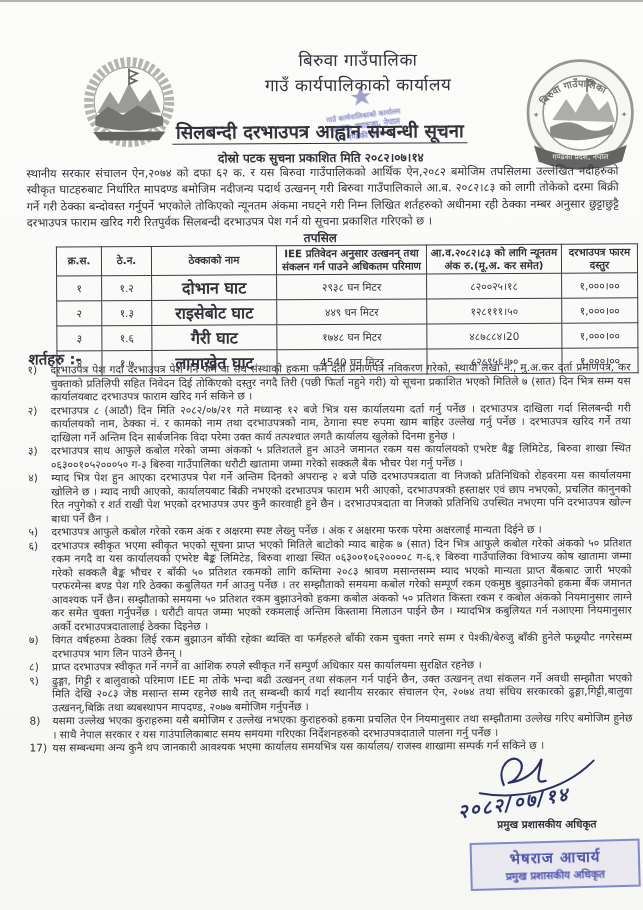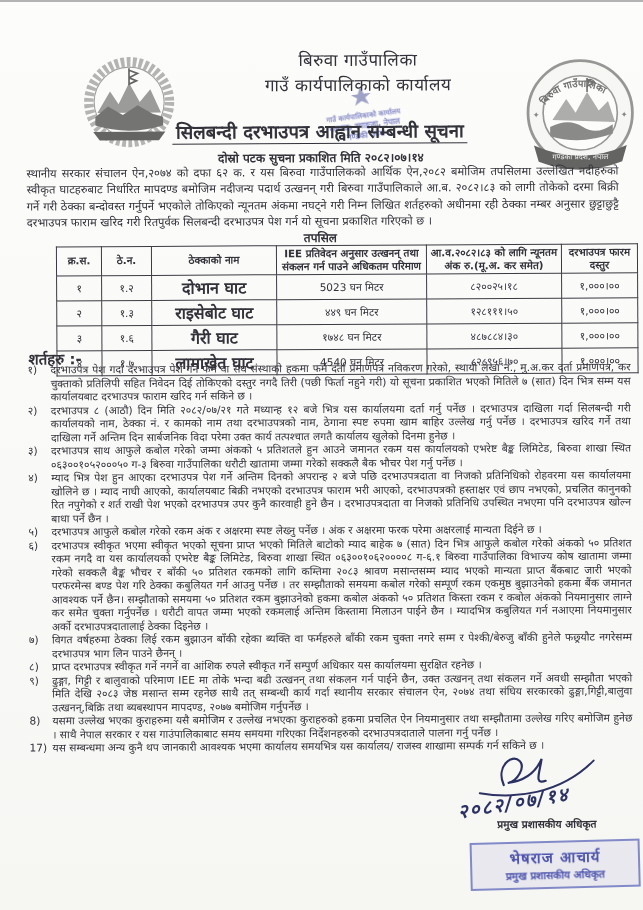--- a/index.html
+++ b/index.html
@@ -131,38 +131,38 @@
           <th>IEE प्रतिवेदन अनुसार उत्खनन् तथा संकलन गर्न पाउने अधिकतम परिमाण</th>
           <th>आ.व.२०८२।८३ को लागि न्यूनतम अंक रु.(मू.अ. कर समेत)</th>
           <th>दरभाउपत्र फारम दस्तुर</th>
         </tr>
       </thead>
       <tbody>
         <tr>
           <td>१</td>
           <td>१.२</td>
           <td class="ghat">दोभान घाट</td>
-          <td>5023 घन मिटर</td>
+          <td>२९३८ घन मिटर</td>
           <td class="amt">८२००२५।१८</td>
           <td>१,०००।००</td>
         </tr>
         <tr>
           <td>२</td>
           <td>१.३</td>
           <td class="ghat">राइसेबोट घाट</td>
           <td>४४९ घन मिटर</td>
           <td class="amt">१२८१११।५०</td>
           <td>१,०००।००</td>
         </tr>
         <tr>
           <td>३</td>
           <td>१.६</td>
           <td class="ghat">गैरी घाट</td>
           <td>१७४८ घन मिटर</td>
-          <td class="amt">४८७८८४।३०</td>
+          <td class="amt">४८७८८४।20</td>
           <td>१,०००।००</td>
         </tr>
         <tr>
           <td>४</td>
           <td>१.७</td>
           <td class="ghat">लामाखेत घाट</td>
           <td>4540 घन मिटर</td>
           <td class="amt">८२८९५६।७०</td>
           <td>१,०००।००</td>
         </tr>

